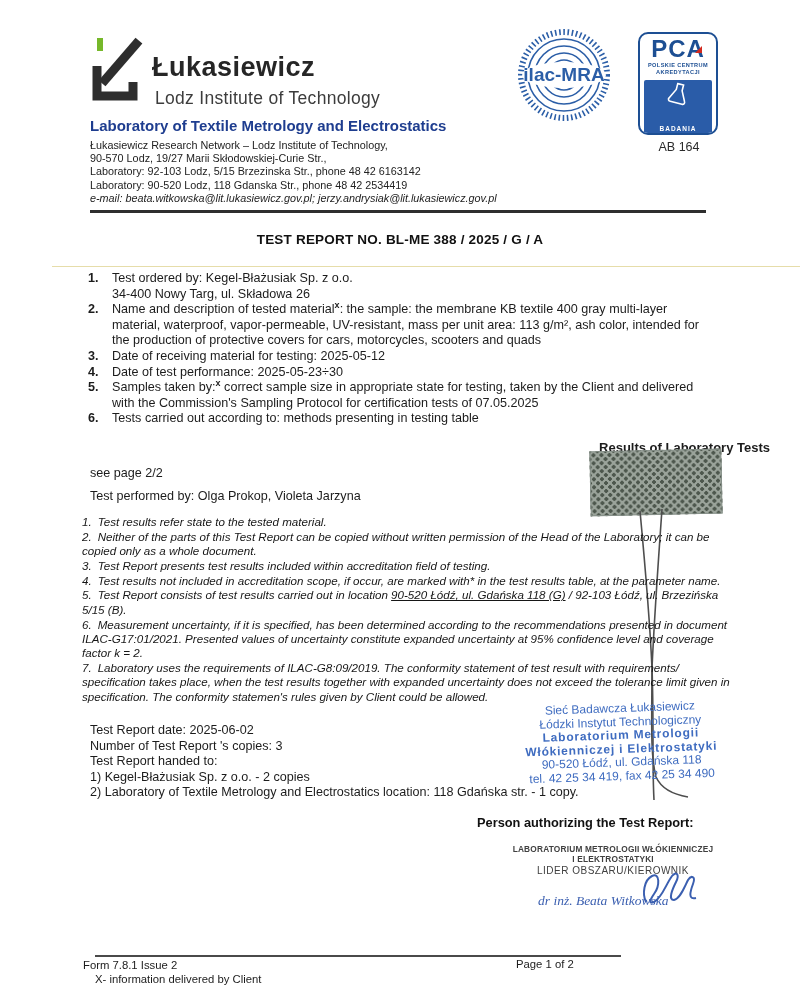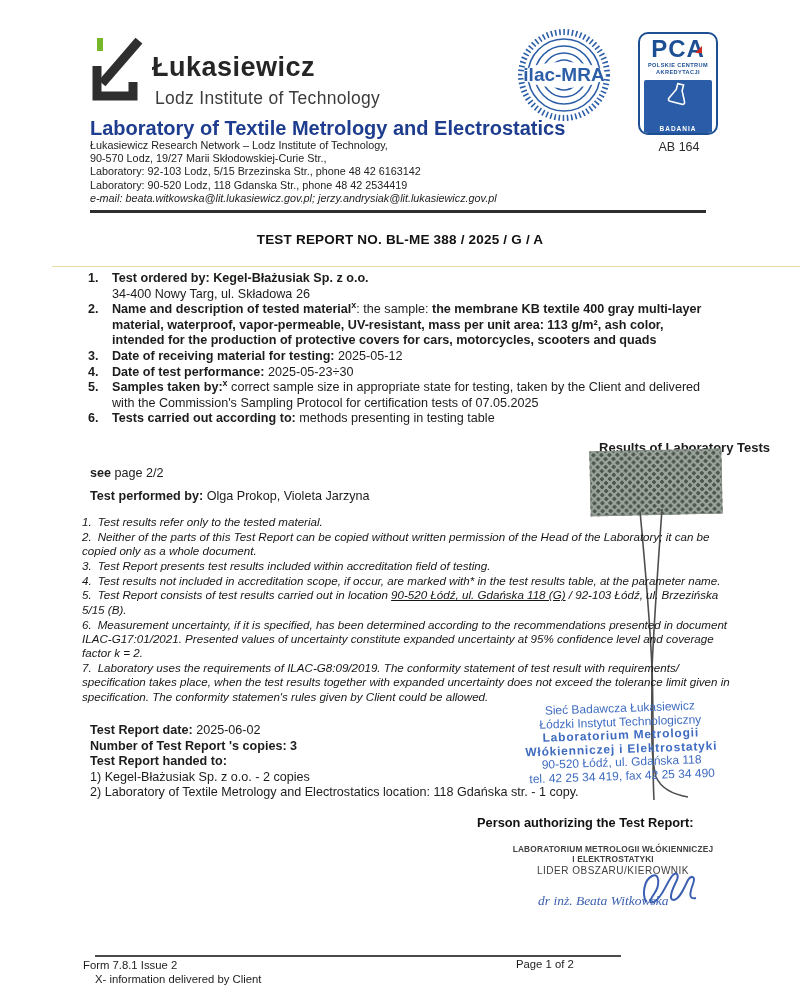--- a/index.html
+++ b/index.html
@@ -4,21 +4,21 @@
 <style>
   * { margin:0; padding:0; box-sizing:border-box; }
   html,body { background:#ffffff; }
   body { font-family:"Liberation Sans", sans-serif; color:#1c1c1c; }
   .page { position:relative; width:800px; height:1000px; background:#fff; overflow:hidden; }
 
   
   .logo-mark { position:absolute; left:88px; top:34px; }
   .brand-name { position:absolute; left:152px; top:52px; font-size:27px; font-weight:700; letter-spacing:0.5px; color:#262626; }
   .brand-sub  { position:absolute; left:155px; top:88px; font-size:17.5px; font-weight:400; color:#3c3c3c; letter-spacing:0.3px; }
-  .lab-name { position:absolute; left:90px; top:117px; font-size:20px; font-weight:700; color:#1e3d8f; }
+  .lab-name { position:absolute; left:90px; top:117px; font-size:15px; font-weight:700; color:#1e3d8f; }
   .addr { position:absolute; left:90px; top:139px; font-size:10.8px; line-height:13.2px; color:#222; }
   .addr .email { font-style:italic; }
 
   .ilac { position:absolute; left:517px; top:28px; }
   .pca-badge { position:absolute; left:638px; top:32px; width:80px; height:103px; border:2px solid #1d4f93; border-radius:10px; background:#fff; text-align:center; overflow:hidden; }
   .pca-acronym { position:relative; font-size:24px; font-weight:800; color:#1d4f93; line-height:26px; margin-top:2px; letter-spacing:1px; }
   .pca-red { position:absolute; right:14px; top:12px; width:0; height:0; border-left:7px solid transparent; border-bottom:7px solid #d22a1f; }
   .pca-small { font-size:5.6px; font-weight:700; color:#1d4f93; letter-spacing:0.4px; line-height:7px; text-transform:uppercase; }
   .pca-box { margin:3px auto 0; width:68px; height:56px; background:#2a5ca8; border-radius:2px; position:relative; }
   .pca-box svg { display:block; margin:4px auto 0; }
@@ -29,21 +29,21 @@
   .rule-yellow { position:absolute; left:52px; top:266px; width:748px; border-top:1.5px solid #e6ddaa; }
 
   
   .title { position:absolute; left:0; top:232px; width:800px; text-align:center; font-size:13.5px; font-weight:700; color:#111; letter-spacing:0.2px; }
 
   
   .olist { position:absolute; left:88px; top:271px; width:628px; font-size:12.6px; line-height:15.6px; }
   .oitem { display:flex; }
   .onum { width:24px; flex:0 0 24px; font-weight:700; }
   .obody {} 
-  .b { font-weight:700; }
+  .b { font-weight:400; }
   sup.xmark { font-weight:700; font-size:9px; vertical-align:super; line-height:0; }
 
   
   .results-heading { position:absolute; left:0; top:440px; width:770px; text-align:right; font-size:13px; font-weight:700; }
   .seepage { position:absolute; left:90px; top:466px; font-size:12.6px; }
   .performed { position:absolute; left:90px; top:489px; font-size:12.6px; }
 
   .swatch { position:absolute; left:590px; top:450px; width:132px; height:65px;
     background-color:#9aa39a;
     background-image:radial-gradient(#4d574d 1.6px, rgba(0,0,0,0) 1.75px), radial-gradient(#4d574d 1.6px, rgba(0,0,0,0) 1.75px);
@@ -166,21 +166,21 @@
   <div class="seepage"><span class="b">see</span><span> page  2/2</span></div>
   <div class="performed"><span class="b">Test performed by:</span><span> Olga Prokop, Violeta Jarzyna</span></div>
 
   <div class="swatch"></div>
   <svg class="threads" width="140" height="320" viewBox="0 0 140 320">
     <path d="M60 6 C66 70, 70 120, 72 163 C74 220, 72 260, 74 295" fill="none" stroke="#4e4e4e" stroke-width="1.6"></path>
     <path d="M82 4 C78 60, 74 120, 72 163 C72 210, 70 250, 76 272 C82 285, 96 290, 108 292" fill="none" stroke="#4e4e4e" stroke-width="1.6"></path>
   </svg>
 
   <div class="notes">
-    <div class="note"><span class="note-no">1.</span><span>Test results refer only to the tested material.</span></div>
+    <div class="note"><span class="note-no">1.</span><span>Test results refer state to the tested material.</span></div>
     <div class="note"><span class="note-no">2.</span><span>Neither of the parts of this Test Report can be copied without written permission of the Head of the Laboratory; it can be copied only as a whole document.</span></div>
     <div class="note"><span class="note-no">3.</span><span>Test Report presents test results included within accreditation  field of testing.</span></div>
     <div class="note"><span class="note-no">4.</span><span>Test results not included in accreditation scope, if occur, are marked with* in the test results table, at the parameter name.</span></div>
     <div class="note"><span class="note-no">5.</span><span>Test Report consists of test results carried out in location </span><span class="uline">90-520 Łódź, ul. Gdańska 118 (G)</span><span> / 92-103 Łódź, ul. Brzezińska 5/15 (B).</span></div>
     <div class="note"><span class="note-no">6.</span><span>Measurement uncertainty, if it is specified, has been determined according to the recommendations presented in document ILAC-G17:01/2021. Presented values of uncertainty constitute expanded uncertainty at 95% confidence level  and coverage factor k = 2.</span></div>
     <div class="note"><span class="note-no">7.</span><span>Laboratory uses the requirements of ILAC-G8:09/2019. The conformity statement of test result with requirements/ specification takes place, when the test results together with expanded uncertainty does not exceed the tolerance limit given in specification. The conformity statemen's rules given by Client could be allowed.</span></div>
   </div>
 
   <div class="repinfo">
     <div><span class="b">Test Report date:</span><span> 2025-06-02</span></div>

